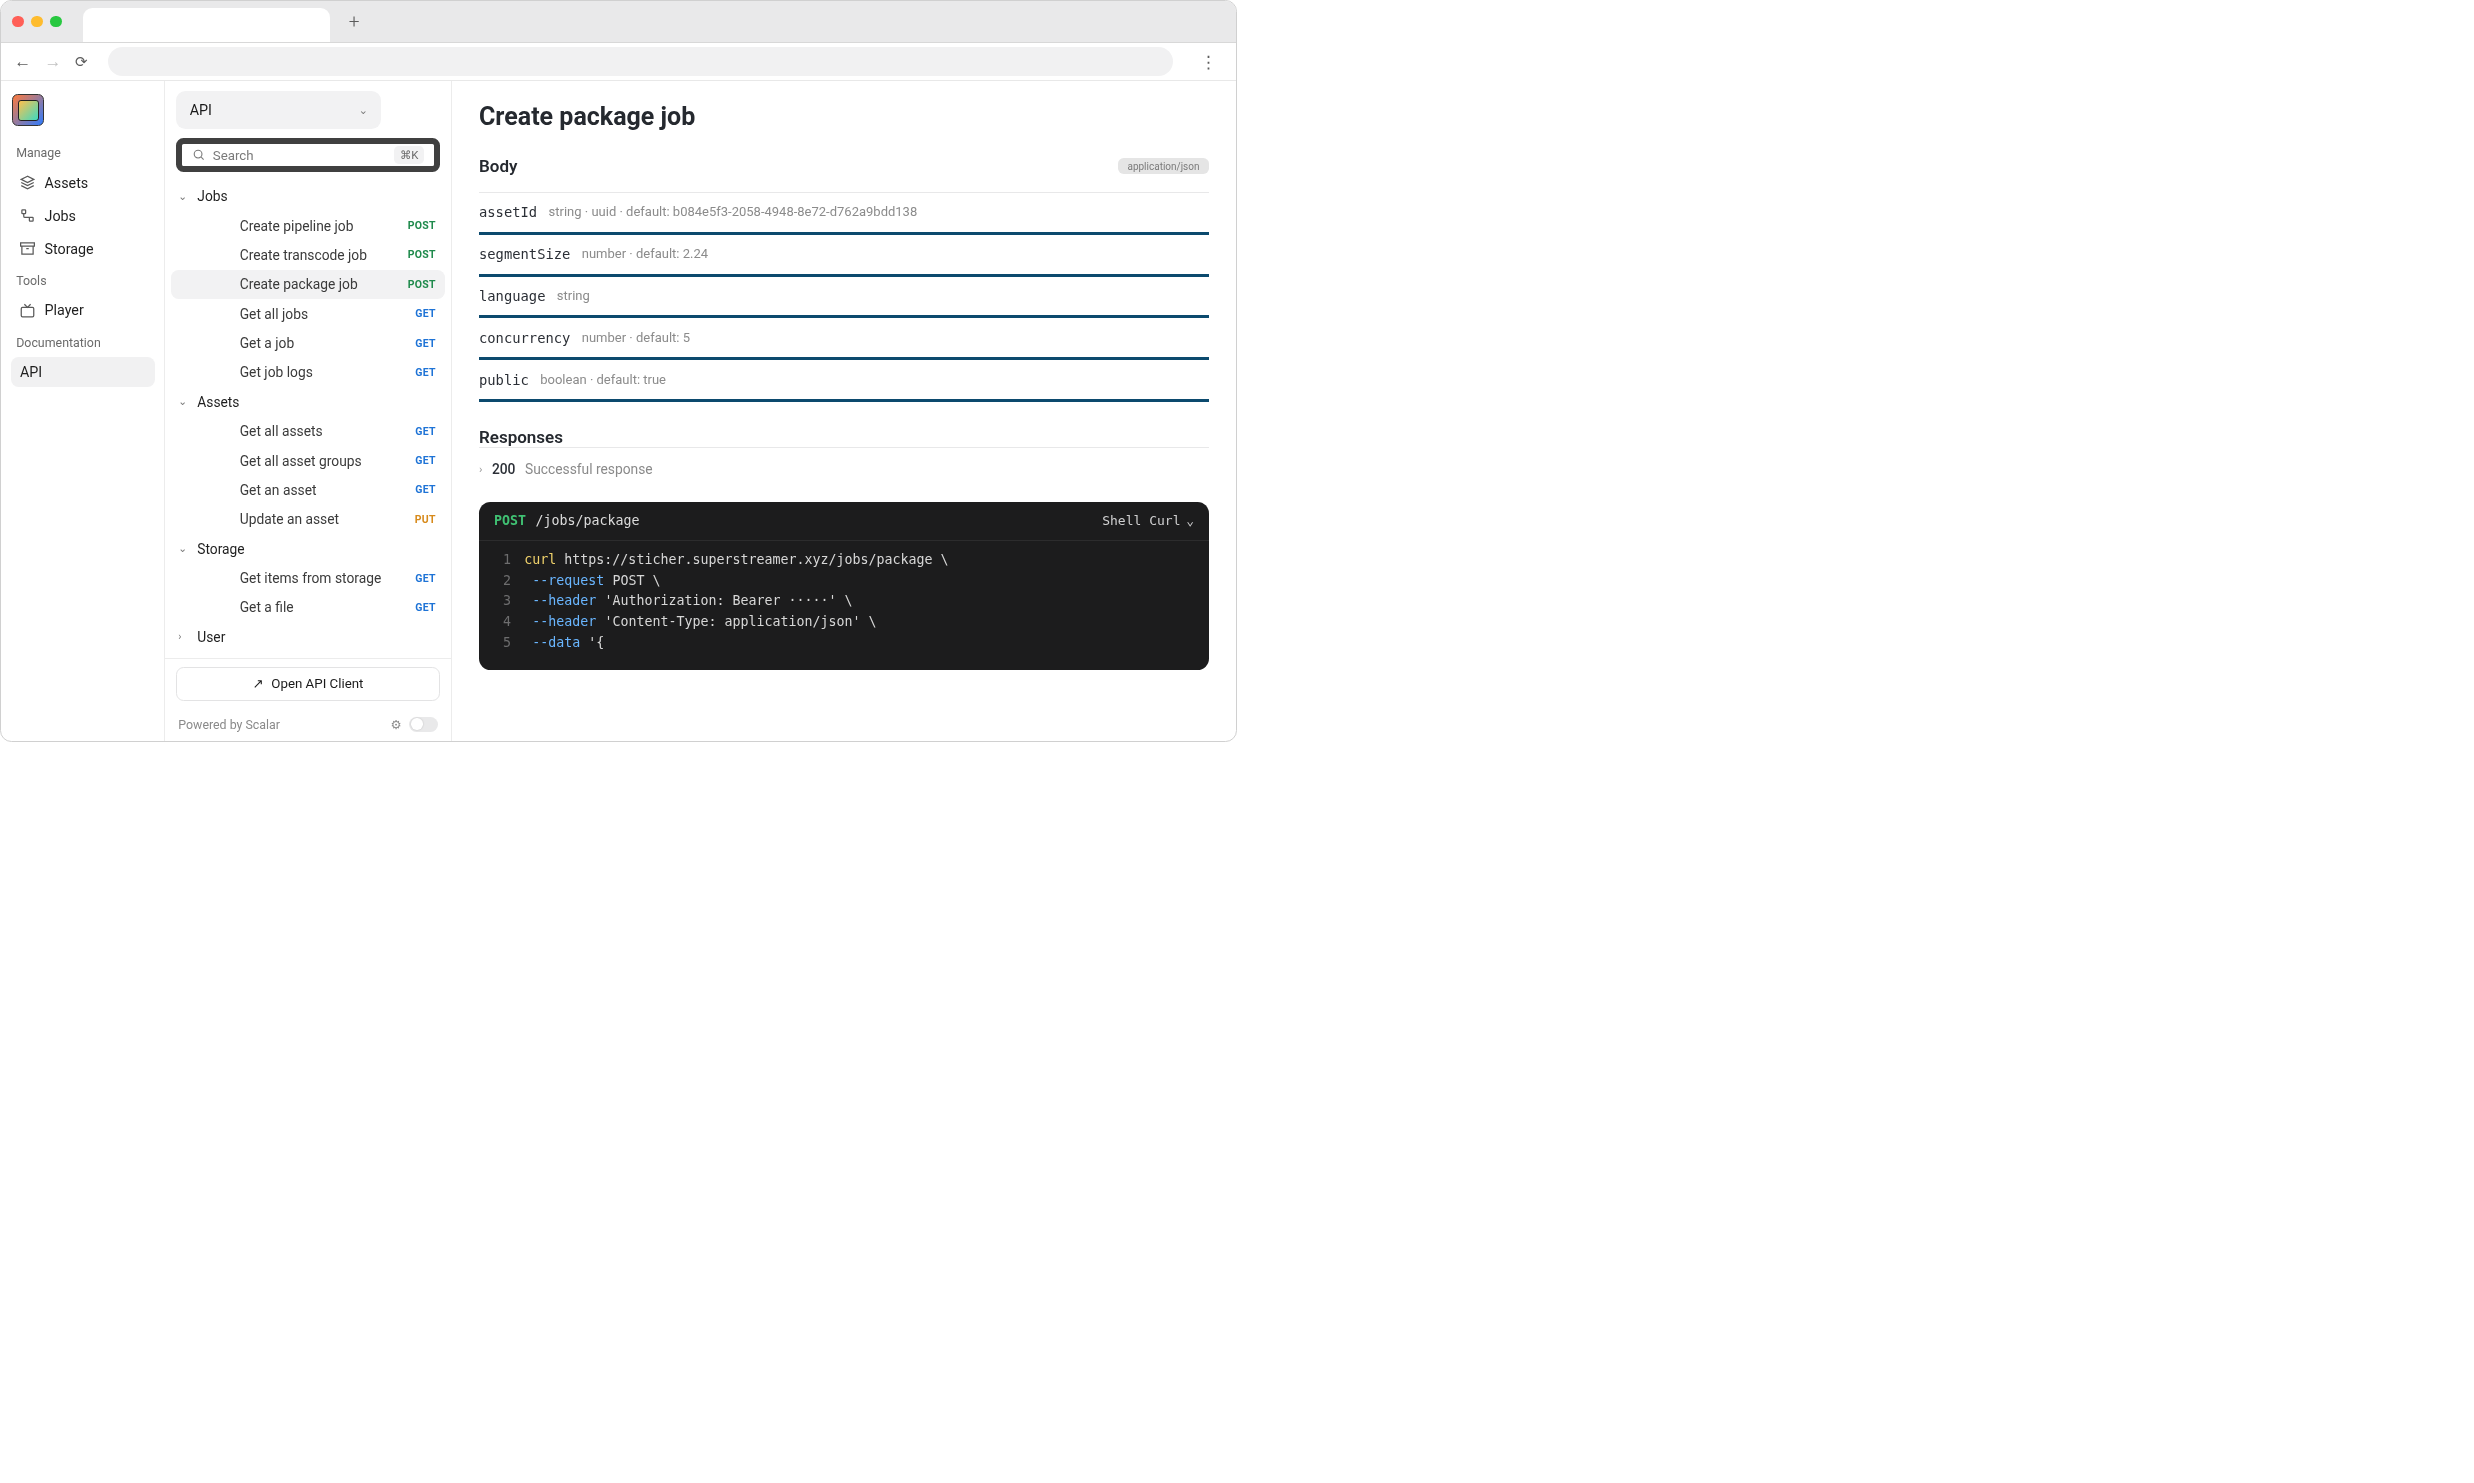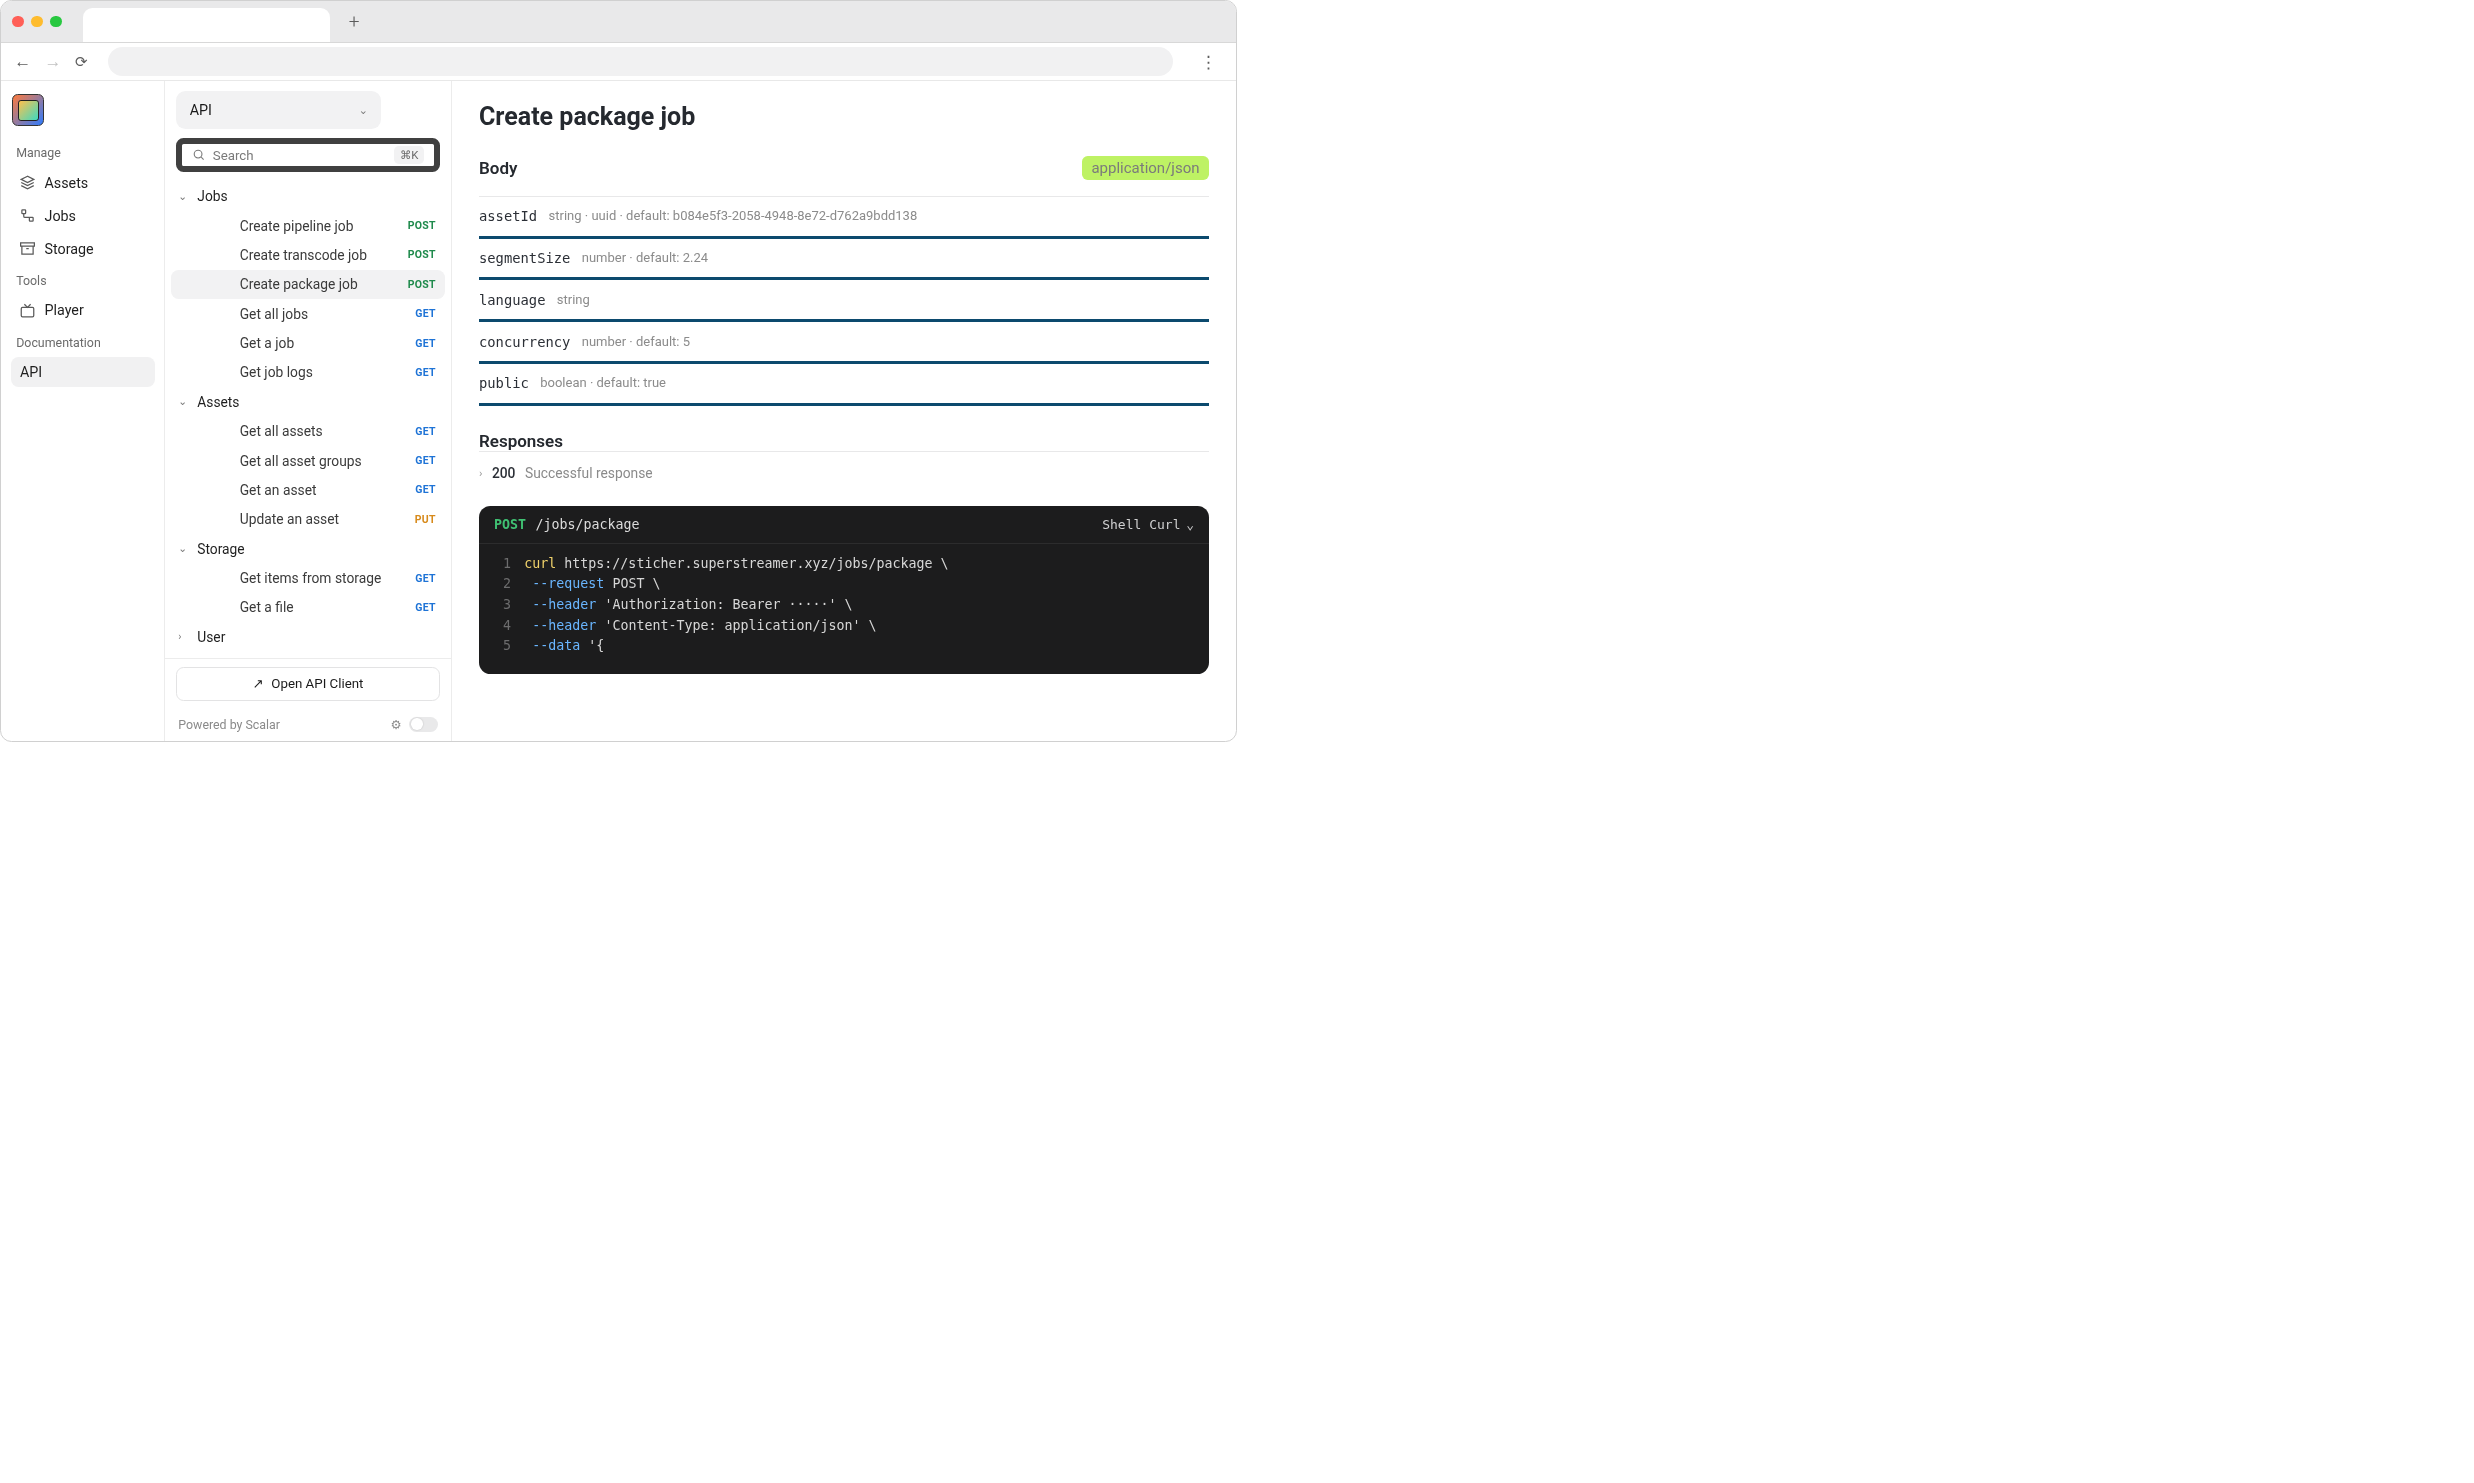--- a/index.html
+++ b/index.html
@@ -52,21 +52,21 @@
 .powered { display:flex; align-items:center; justify-content:space-between; font-size: 12.4px; color:#8a8a8a; padding: 0 1.9px; margin-top: 8px;}
 .toggle { width: 28.5px; height: 15px; border-radius: 9.5px; background: #e9e9ea; position: relative; }
 .toggle::after { content:""; position:absolute; left:1.9px; top:1.9px; width:11.4px; height:11.4px; border-radius:50%; background:#fff; box-shadow:0 0 1.9px rgba(0,0,0,.2);}
 .gear { font-size: 12.4px; color:#8a8a8a; margin-right:3.8px;}
 .content { flex: 1; overflow-y: auto; padding: 21px 27px 0 27px; position:relative;}
 .content::-webkit-scrollbar{width:9.5px;}
 .content::-webkit-scrollbar-thumb{background:#d9d9db;border-radius:4.8px;}
 h1.page-title { font-size: 25px; font-weight: 700; color: #25292f; margin-bottom: 25px; }
 .body-head { display:flex; align-items:center; justify-content:space-between; margin-bottom: 16px;}
 h2.section { font-size: 17px; font-weight: 600; color: #25292f; }
-.badge { background: #bef264; color: #7b7b7b; font-size: 15px; border-radius: 5.7px; padding: 2.9px 9.5px; }
+.badge { background: #e5e5e5; color: #7b7b7b; font-size: 10px; border-radius: 5.7px; padding: 2.9px 9.5px; }
 .params { border-top: 1px solid #e8e8e9; margin-top: 9.5px; }
 .param { border-bottom: 3px solid #0c4a6e; padding: 11.4px 0; display: flex; align-items: flex-start; gap: 11.4px; font-size: 13.3px; }
 .param code { font-family: ui-monospace,Menlo,monospace; font-size: 13.8px; color: #2b2f36; }
 .param .meta { color: #8b8b8b; font-size: 13px; }
 .responses-head { margin-top: 25px; }
 .resp-row { display:flex; align-items:center; gap:9.5px; padding: 13.3px 0 17px; font-size:13.8px;}
 .resp-row .arr { color:#9b9b9b; font-size: 11.4px;}
 .resp-row .code { color:#2b2f36; font-weight:500;}
 .resp-row .desc { color:#8a8a8a;}
 .codebox { background: #1c1c1d; border-radius: 11.4px; margin-top: 7.6px; color: #dcdcdc; font-family: ui-monospace,Menlo,monospace; font-size: 13.3px; }

